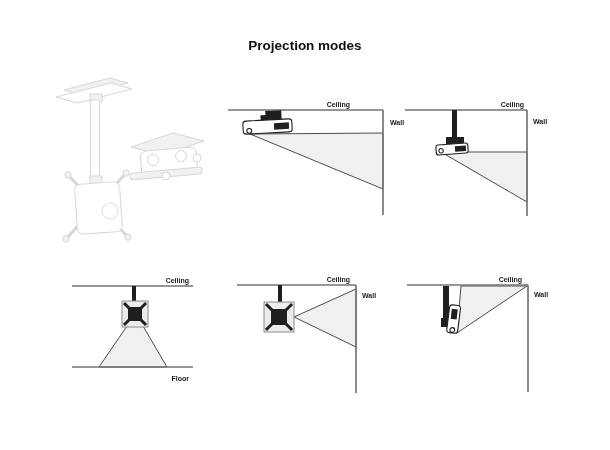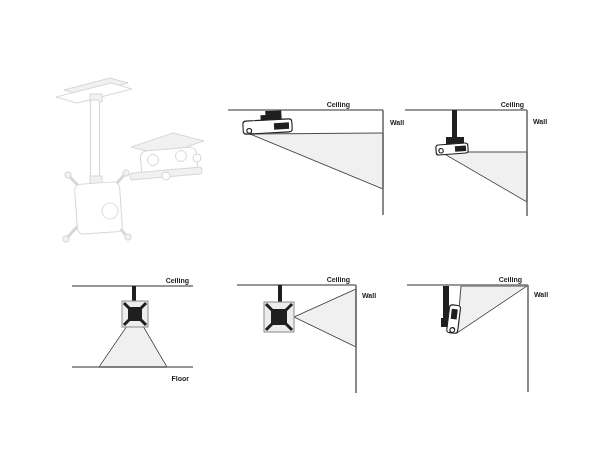--- a/index.html
+++ b/index.html
@@ -23,20 +23,21 @@
   .rfill{fill:#ffffff;stroke:var(--render-stroke);stroke-width:1;}
   .rshade{fill:var(--render-shade);stroke:var(--render-stroke);stroke-width:1;}
   .rline{stroke:var(--render-stroke);stroke-width:3;fill:none;stroke-linecap:round;}
   .rthin{stroke:#e0e0e0;stroke-width:1.2;fill:none;}
 </style>
 </head>
 <body>
 
 <div class="stage">
 
+  <div class="title">Projection modes</div>
 
   <svg class="canvas" width="610" height="450" viewBox="0 0 610 450">
 
     <g>
 
       <g>
         <polygon class="rshade" points="64,90 110,78 128,83 82,95"></polygon>
         <polygon class="rfill" points="56,97 111,83 132,89 77,103"></polygon>
         <rect class="rshade" x="90" y="94" width="12" height="8"></rect>
         <rect class="rfill" x="90.5" y="100" width="9" height="90" rx="2"></rect>

